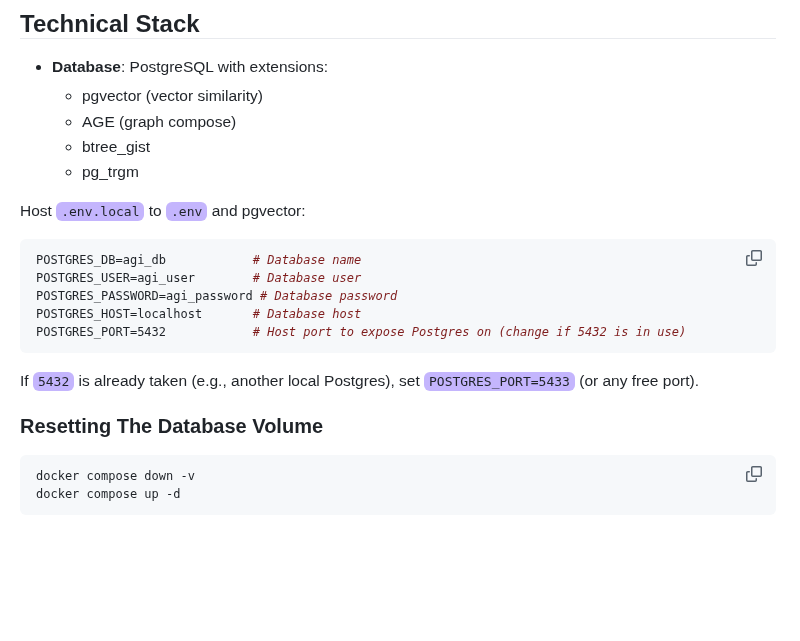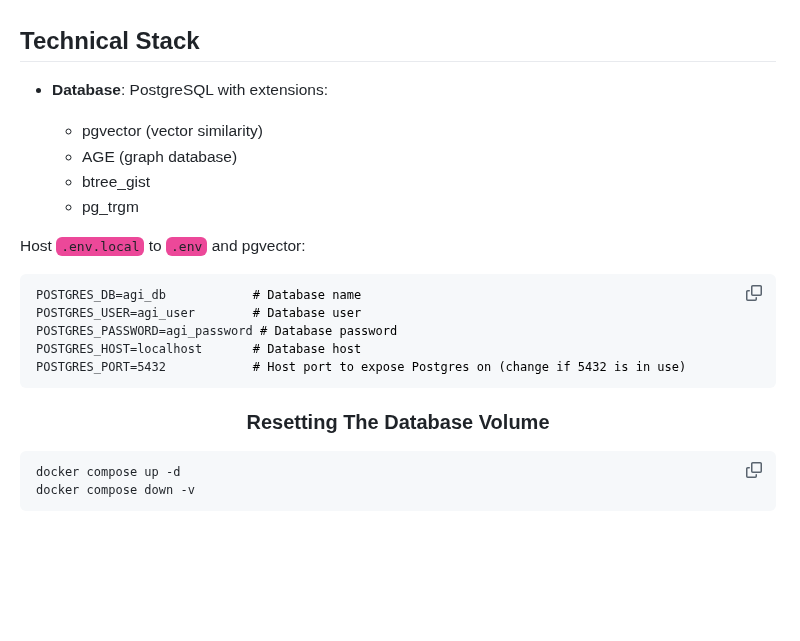--- a/index.html
+++ b/index.html
@@ -12,61 +12,59 @@
   }
   .markdown-body {
     padding: 10px 24px 6px 20px;
     font-size: 15.5px;
     line-height: 1.5;
   }
   h2 {
     font-size: 24px;
     font-weight: 700;
     line-height: 28px;
-    margin: 17px 0 16px 0;
-    padding-bottom: 6px;
+    margin: 0 0 16px 0;
     border-bottom: 1px solid #e8eaee;
   }
   h2.spaced { margin-top: 24px; }
   h3 {
     font-size: 20px;
     font-weight: 700;
     line-height: 25px;
     margin: 22px 0 16px 0;
-    text-align: center;
   }
   p { margin: 0 0 16px 0; }
   ul { margin: 0 0 16px 0; padding-left: 32px; }
   ul ul { margin: 2px 0 0 0; padding-left: 30px; list-style-type: circle; }
   li { margin-top: 0; }
   li + li, ul ul li { margin-top: 2px; }
-  ul ul li:first-child { margin-top: 18px; }
+  ul ul li:first-child { margin-top: 6px; }
   b, strong { font-weight: 700; }
   .inline-code {
     font-family: "DejaVu Sans Mono", "Liberation Mono", monospace;
     font-size: 13px;
-    background: #ec4899;
+    background: #c4b5fd;
     border-radius: 6px;
     padding: 2px 5px;
     white-space: pre;
   }
   pre.code-block {
     position: relative;
     background: #f6f8fa;
     border-radius: 6px;
     margin: 0 0 16px 0;
     padding: 12px 16px;
     font-family: "DejaVu Sans Mono", "Liberation Mono", monospace;
     font-size: 12px;
     line-height: 18px;
     color: #1f2328;
     overflow: hidden;
   }
   .code-line { display: block; white-space: pre; }
-  .code-line .comment { color: #000000; }
+  .code-line .comment { color: #7f1d1d; font-style: italic; }
   .copy-btn {
     position: absolute;
     top: 5px;
     right: 8px;
     width: 28px;
     height: 28px;
     border: none;
     background: transparent;
     border-radius: 6px;
     padding: 0;
@@ -82,37 +80,38 @@
 
 <article class="markdown-body">
 
   <h2>Technical Stack</h2>
 
   <ul>
     <li>
       <strong>Database</strong><span>: PostgreSQL with extensions:</span>
       <ul>
         <li>pgvector (vector similarity)</li>
-        <li>AGE (graph database)</li>
+        <li>AGE (graph compose)</li>
         <li>btree_gist</li>
         <li>pg_trgm</li>
       </ul>
     </li>
   </ul>
 
 
   <p><span>Host </span><span class="inline-code">.env.local</span><span> to </span><span class="inline-code">.env</span><span> and pgvector:</span></p>
 
   <pre class="code-block"><button class="copy-btn"><svg width="16" height="16" viewBox="0 0 16 16">
           <path d="M0 6.75C0 5.784.784 5 1.75 5h1.5a.75.75 0 0 1 0 1.5h-1.5a.25.25 0 0 0-.25.25v7.5c0 .138.112.25.25.25h7.5a.25.25 0 0 0 .25-.25v-1.5a.75.75 0 0 1 1.5 0v1.5A1.75 1.75 0 0 1 9.25 16h-7.5A1.75 1.75 0 0 1 0 14.25Z"></path>
           <path d="M5 1.75C5 .784 5.784 0 6.75 0h7.5C15.216 0 16 .784 16 1.75v7.5A1.75 1.75 0 0 1 14.25 11h-7.5A1.75 1.75 0 0 1 5 9.25Zm1.75-.25a.25.25 0 0 0-.25.25v7.5c0 .138.112.25.25.25h7.5a.25.25 0 0 0 .25-.25v-7.5a.25.25 0 0 0-.25-.25Z"></path>
         </svg></button><span class="code-line"><span>POSTGRES_DB=agi_db            </span><span class="comment"># Database name</span></span><span class="code-line"><span>POSTGRES_USER=agi_user        </span><span class="comment"># Database user</span></span><span class="code-line"><span>POSTGRES_PASSWORD=agi_password </span><span class="comment"># Database password</span></span><span class="code-line"><span>POSTGRES_HOST=localhost       </span><span class="comment"># Database host</span></span><span class="code-line"><span>POSTGRES_PORT=5432            </span><span class="comment"># Host port to expose Postgres on (change if 5432 is in use)</span></span></pre>
 
+  <p><span>If </span><span class="inline-code">5432</span><span> is already taken (e.g., another local Postgres), set </span><span class="inline-code">POSTGRES_PORT=5433</span><span> (or any free port).</span></p>
 
   <h3>Resetting The Database Volume</h3>
 
 
   <pre class="code-block"><button class="copy-btn"><svg width="16" height="16" viewBox="0 0 16 16">
           <path d="M0 6.75C0 5.784.784 5 1.75 5h1.5a.75.75 0 0 1 0 1.5h-1.5a.25.25 0 0 0-.25.25v7.5c0 .138.112.25.25.25h7.5a.25.25 0 0 0 .25-.25v-1.5a.75.75 0 0 1 1.5 0v1.5A1.75 1.75 0 0 1 9.25 16h-7.5A1.75 1.75 0 0 1 0 14.25Z"></path>
           <path d="M5 1.75C5 .784 5.784 0 6.75 0h7.5C15.216 0 16 .784 16 1.75v7.5A1.75 1.75 0 0 1 14.25 11h-7.5A1.75 1.75 0 0 1 5 9.25Zm1.75-.25a.25.25 0 0 0-.25.25v7.5c0 .138.112.25.25.25h7.5a.25.25 0 0 0 .25-.25v-7.5a.25.25 0 0 0-.25-.25Z"></path>
-        </svg></button><span class="code-line"><span>docker compose up -d</span></span><span class="code-line"><span>docker compose down -v</span></span></pre>
+        </svg></button><span class="code-line"><span>docker compose down -v</span></span><span class="code-line"><span>docker compose up -d</span></span></pre>
 
 </article>
 
 </body></html>

